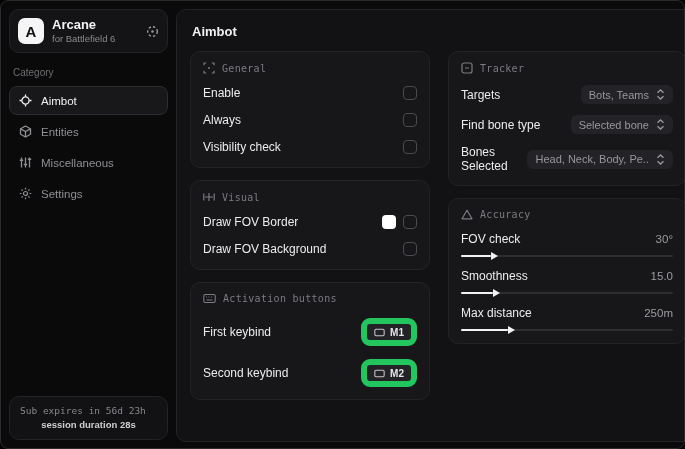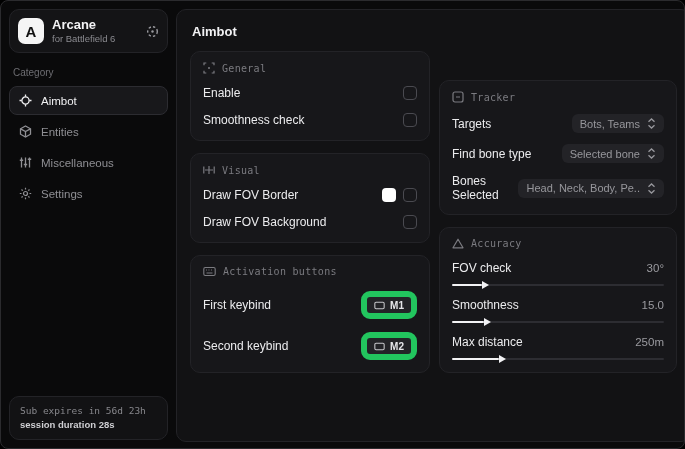--- a/index.html
+++ b/index.html
@@ -51,30 +51,30 @@
   .nav-item .nv-icon { display:flex; color:inherit; }
   .nav-item.active {
     background:#18181b; border-color:#2c2c31; color:#f0f0f2;
   }
   .sidebar-spacer { flex:1; }
   .sub-card {
     border:1px solid #232327; background:#121214;
     border-radius:10px; padding:7px 10px; line-height:1.45;
   }
   .sub-expires { font-family:"DejaVu Sans Mono", monospace; color:#87878c; font-size:9.5px; }
-  .sub-session { color:#cfcfd3; font-size:9.5px; font-weight:bold; }
+  .sub-session { color:#cfcfd3; font-size:9.5px; font-weight:bold;text-align:center; }
   
   .main {
     flex:1; margin:8px 7px 6px 0;
     background:#121214; border:1px solid #232327;
     border-radius:10px; padding:11px 13px;
     display:flex; flex-direction:column;
   }
   .main-title { color:#f2f2f4; font-size:13px; font-weight:bold; margin:3px 2px 12px 2px; }
-  .columns { display:flex; gap:9px; align-items:flex-end; }
+  .columns { display:flex; gap:18px; align-items:flex-start; }
   .col { display:flex; flex-direction:column; gap:12px; }
   .col-left { width:240px; }
   .col-right { width:238px; }
   .card {
     background:#17171a; border:1px solid #232327;
     border-radius:10px; padding:10px 12px 12px 12px;
   }
   .card-header {
     display:flex; align-items:center; gap:7px;
     color:#7b7b80; font-family:"DejaVu Sans Mono", monospace;
@@ -214,21 +214,25 @@
                 <circle cx="6" cy="6" r="1" fill="currentColor" stroke="none"></circle>
               </svg>
             </span>
             <span>General</span>
           </div>
           <div class="row">
             <span class="row-label">Enable</span>
             <span class="checkbox"></span>
           </div>
           <div class="row">
-            <span class="row-label">Smoothness check</span>
+            <span class="row-label">Always</span>
+            <span class="checkbox"></span>
+          </div>
+          <div class="row">
+            <span class="row-label">Visibility check</span>
             <span class="checkbox"></span>
           </div>
         </div>
 
         <div class="card">
           <div class="card-header">
             <span class="ch-icon">
               <svg width="12" height="12" viewBox="0 0 12 12" fill="none" stroke="currentColor" stroke-width="1.2">
                 <path d="M2 6h8M6 2v8"></path>
                 <path d="M0.8 2.5v7M11.2 2.5v7"></path>

